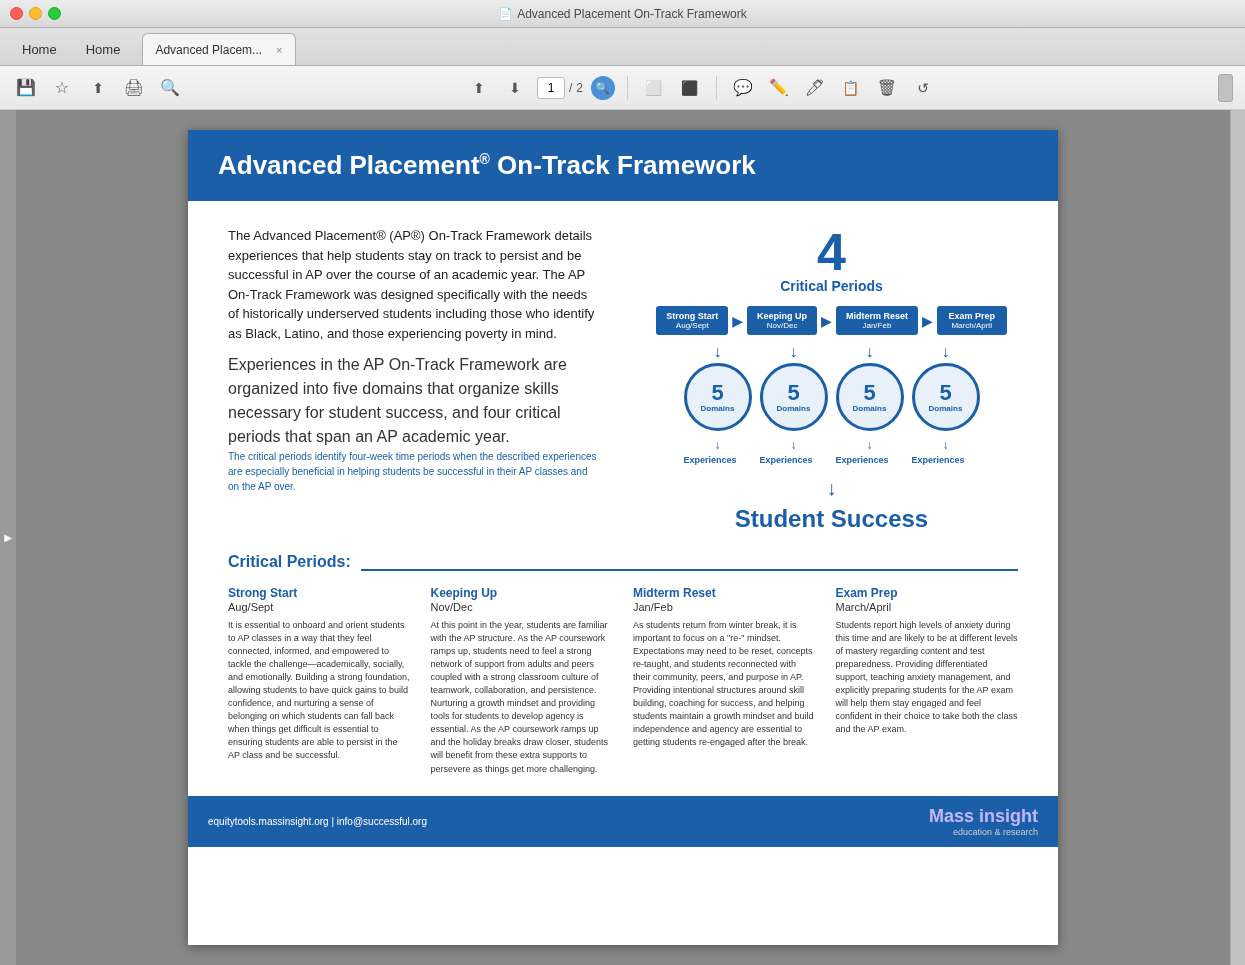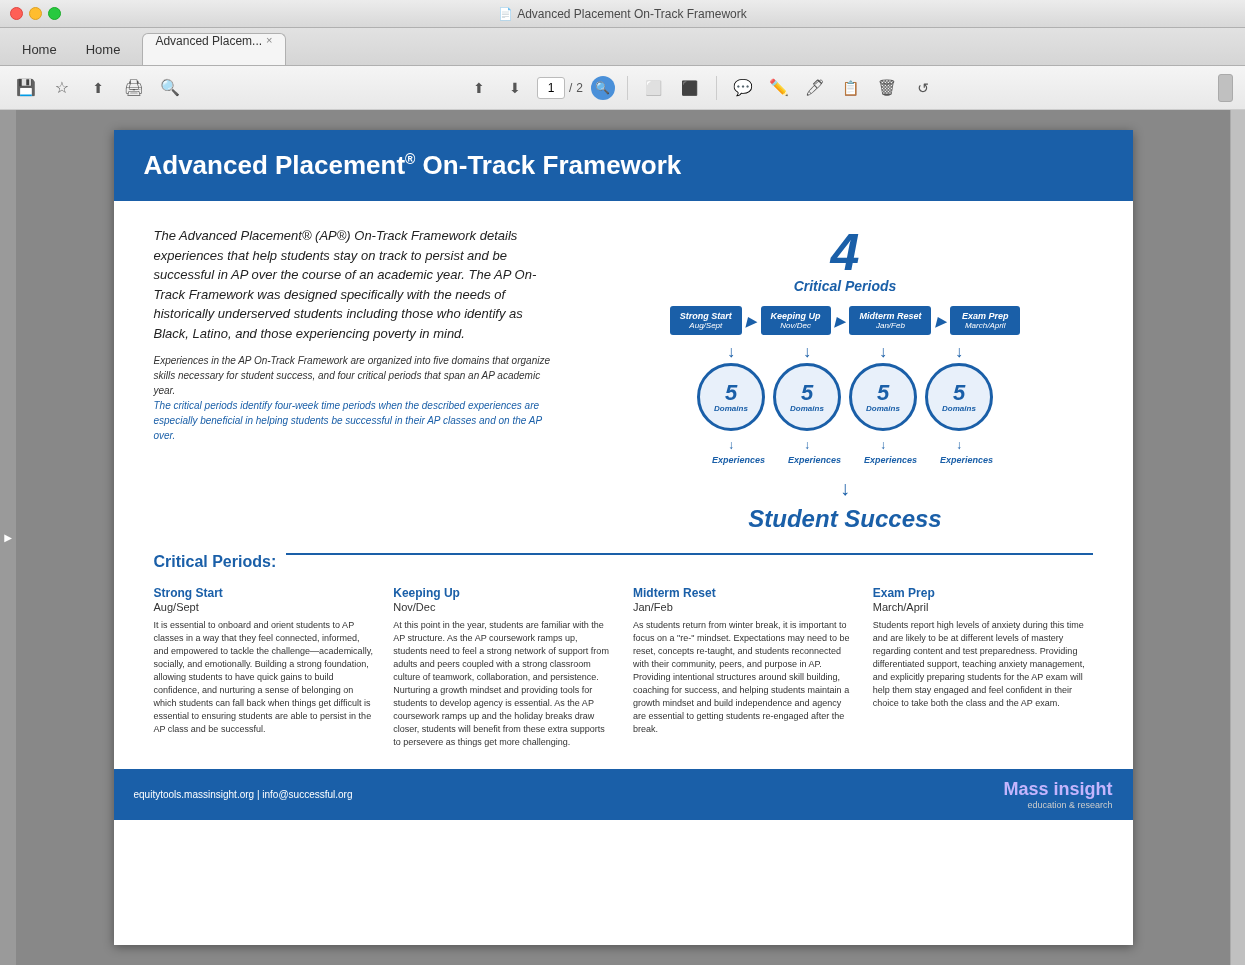--- a/index.html
+++ b/index.html
@@ -59,24 +59,24 @@
       border: none;
     }
     .tab-item {
       height: 32px;
       background: #f5f5f5;
       border: 1px solid #b0b0b0;
       border-bottom: none;
       border-radius: 6px 6px 0 0;
       padding: 0 12px;
       display: flex;
-      align-items: flex-start;
+      align-items: center;
       font-size: 12px;
       color: #333;
-      gap: 4px;
+      gap: 14px;
       cursor: pointer;
     }
     .tab-item .close-x {
       color: #888;
       font-size: 11px;
       cursor: pointer;
     }
 
     
     .toolbar {
@@ -146,21 +146,21 @@
     
     .pdf-container {
       flex: 1;
       overflow: auto;
       display: flex;
       justify-content: center;
       padding: 20px;
       background: #888;
     }
     .pdf-page {
-      width: 1019px;
+      width: 870px;
       min-height: 740px;
       background: white;
       box-shadow: 0 2px 10px rgba(0,0,0,0.4);
       padding: 30px 40px;
       font-family: Arial, Helvetica, sans-serif;
     }
 
     
     .pdf-header {
       background: #1a5fa8;
@@ -172,34 +172,33 @@
       font-size: 26px;
       font-weight: bold;
       color: white;
     }
     .pdf-header h1 sup { font-size: 14px; }
 
     .pdf-intro {
       display: flex;
       gap: 44px;
       margin-bottom: 20px;
-      font-style: italic;
     }
     .pdf-intro-text {
       flex: 1;
       max-width: 400px;
     }
     .pdf-intro-text .main-para {
       font-size: 13px;
       line-height: 1.5;
       color: #222;
       margin-bottom: 10px;
     }
     .pdf-intro-text .sub-para {
-      font-size: 10px;
+      font-size: 16px;
       line-height: 1.5;
       color: #333;
     }
     .pdf-intro-text .highlight {
       color: #1a5fa8;
       font-size: 10px;
     }
 
     .pdf-diagram {
       flex: 1;
@@ -269,41 +268,41 @@
       color: #1a5fa8;
       font-weight: bold;
     }
     .exp-row {
       display: flex;
       gap: 8px;
       margin-bottom: 8px;
     }
     .exp-item {
       width: 68px;
-      text-align: right;
+      text-align: left;
       font-size: 9px;
       color: #1a5fa8;
       font-weight: bold;
     }
 
     .student-success {
       font-size: 24px;
       font-weight: bold;
       color: #1a5fa8;
       text-align: center;
       margin-top: 5px;
     }
 
     
     .critical-section {
       margin-top: 15px;
     }
     .critical-header {
       display: flex;
-      align-items: flex-start;
+      align-items: flex-end;
       gap: 10px;
       margin-bottom: 15px;
     }
     .critical-title {
       font-size: 16px;
       font-weight: bold;
       color: #1a5fa8;
       white-space: nowrap;
     }
     .critical-line {

